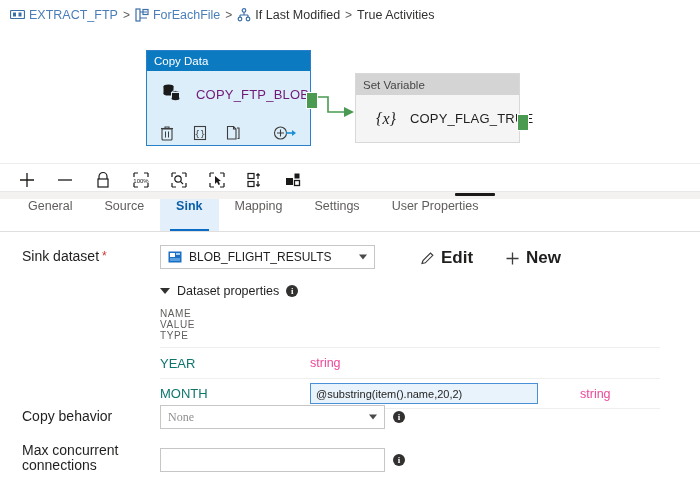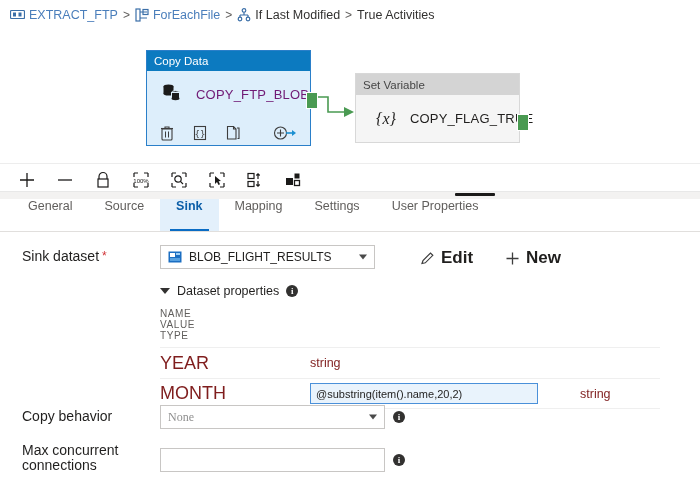--- a/index.html
+++ b/index.html
@@ -155,23 +155,23 @@
 
   .tbl { position: absolute; left: 160px; top: 76px; width: 500px; }
   .tbl-head { display: flex; font-size: 10px; color: #605e5c; letter-spacing: .6px; padding-bottom: 6px; flex-direction: column; }
   .th-name { width: 150px; }
   .th-value { width: 270px; }
   .th-type { width: 80px; }
   .tbl-row {
     display: flex; align-items: center; height: 31px; border-top: 1px solid #efefef;
   }
   .tbl-row:last-child { border-bottom: 1px solid #efefef; }
-  .cell-name { width: 150px; font-size: 18px; color: #7f1d1d; }
+  .cell-name { width: 150px; font-size: 13px; color: #0f766e; }
   .cell-value { width: 270px; }
-  .cell-type { width: 80px; font-size: 12.5px; color: #7f1d1d; }
+  .cell-type { width: 80px; font-size: 12.5px; color: #ec4899; }
   .expr-input {
     width: 228px; height: 21px; border: 1px solid #4a90d9; background: #e9f3fc;
     font-size: 11px; color: #201f1e; padding: 0 5px; font-family: "Liberation Sans", sans-serif;
     outline: none;
   }
 
   .txtin {
     height: 24px; border: 1px solid #c8c6c4; background: #ffffff;
     font-size: 12px; padding: 0 7px; outline: none;
     font-family: "Liberation Sans", sans-serif;

